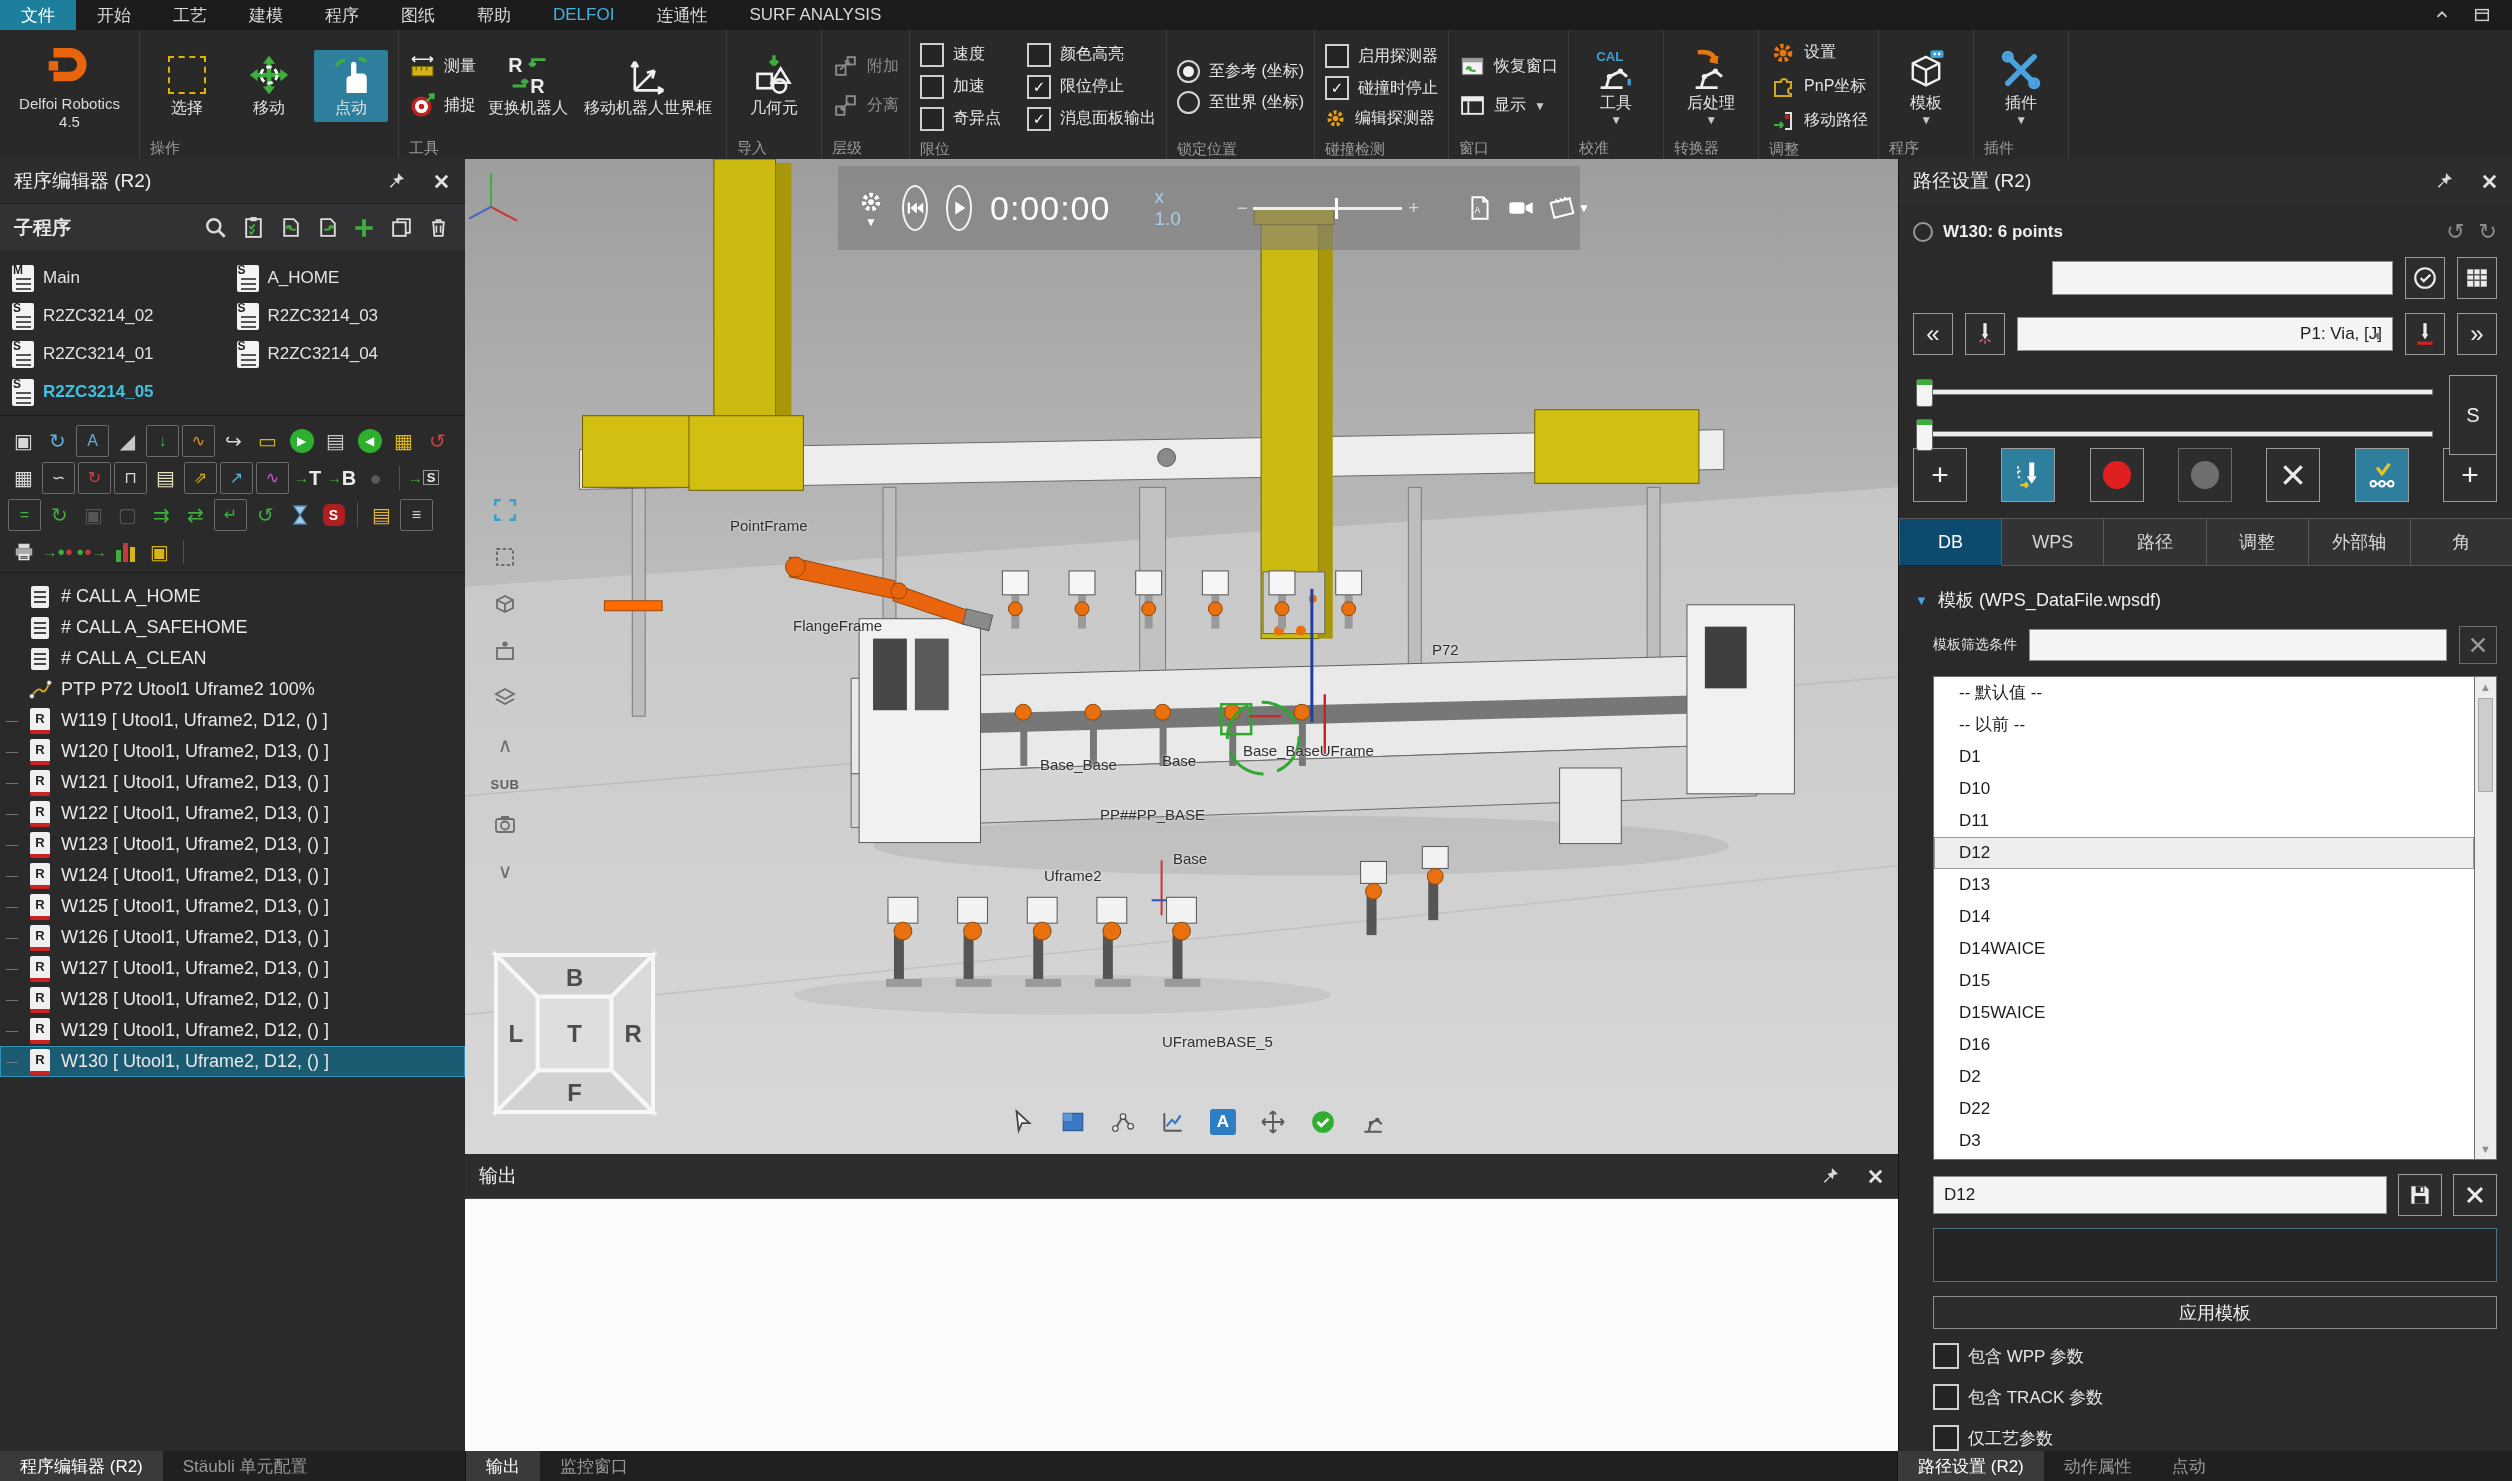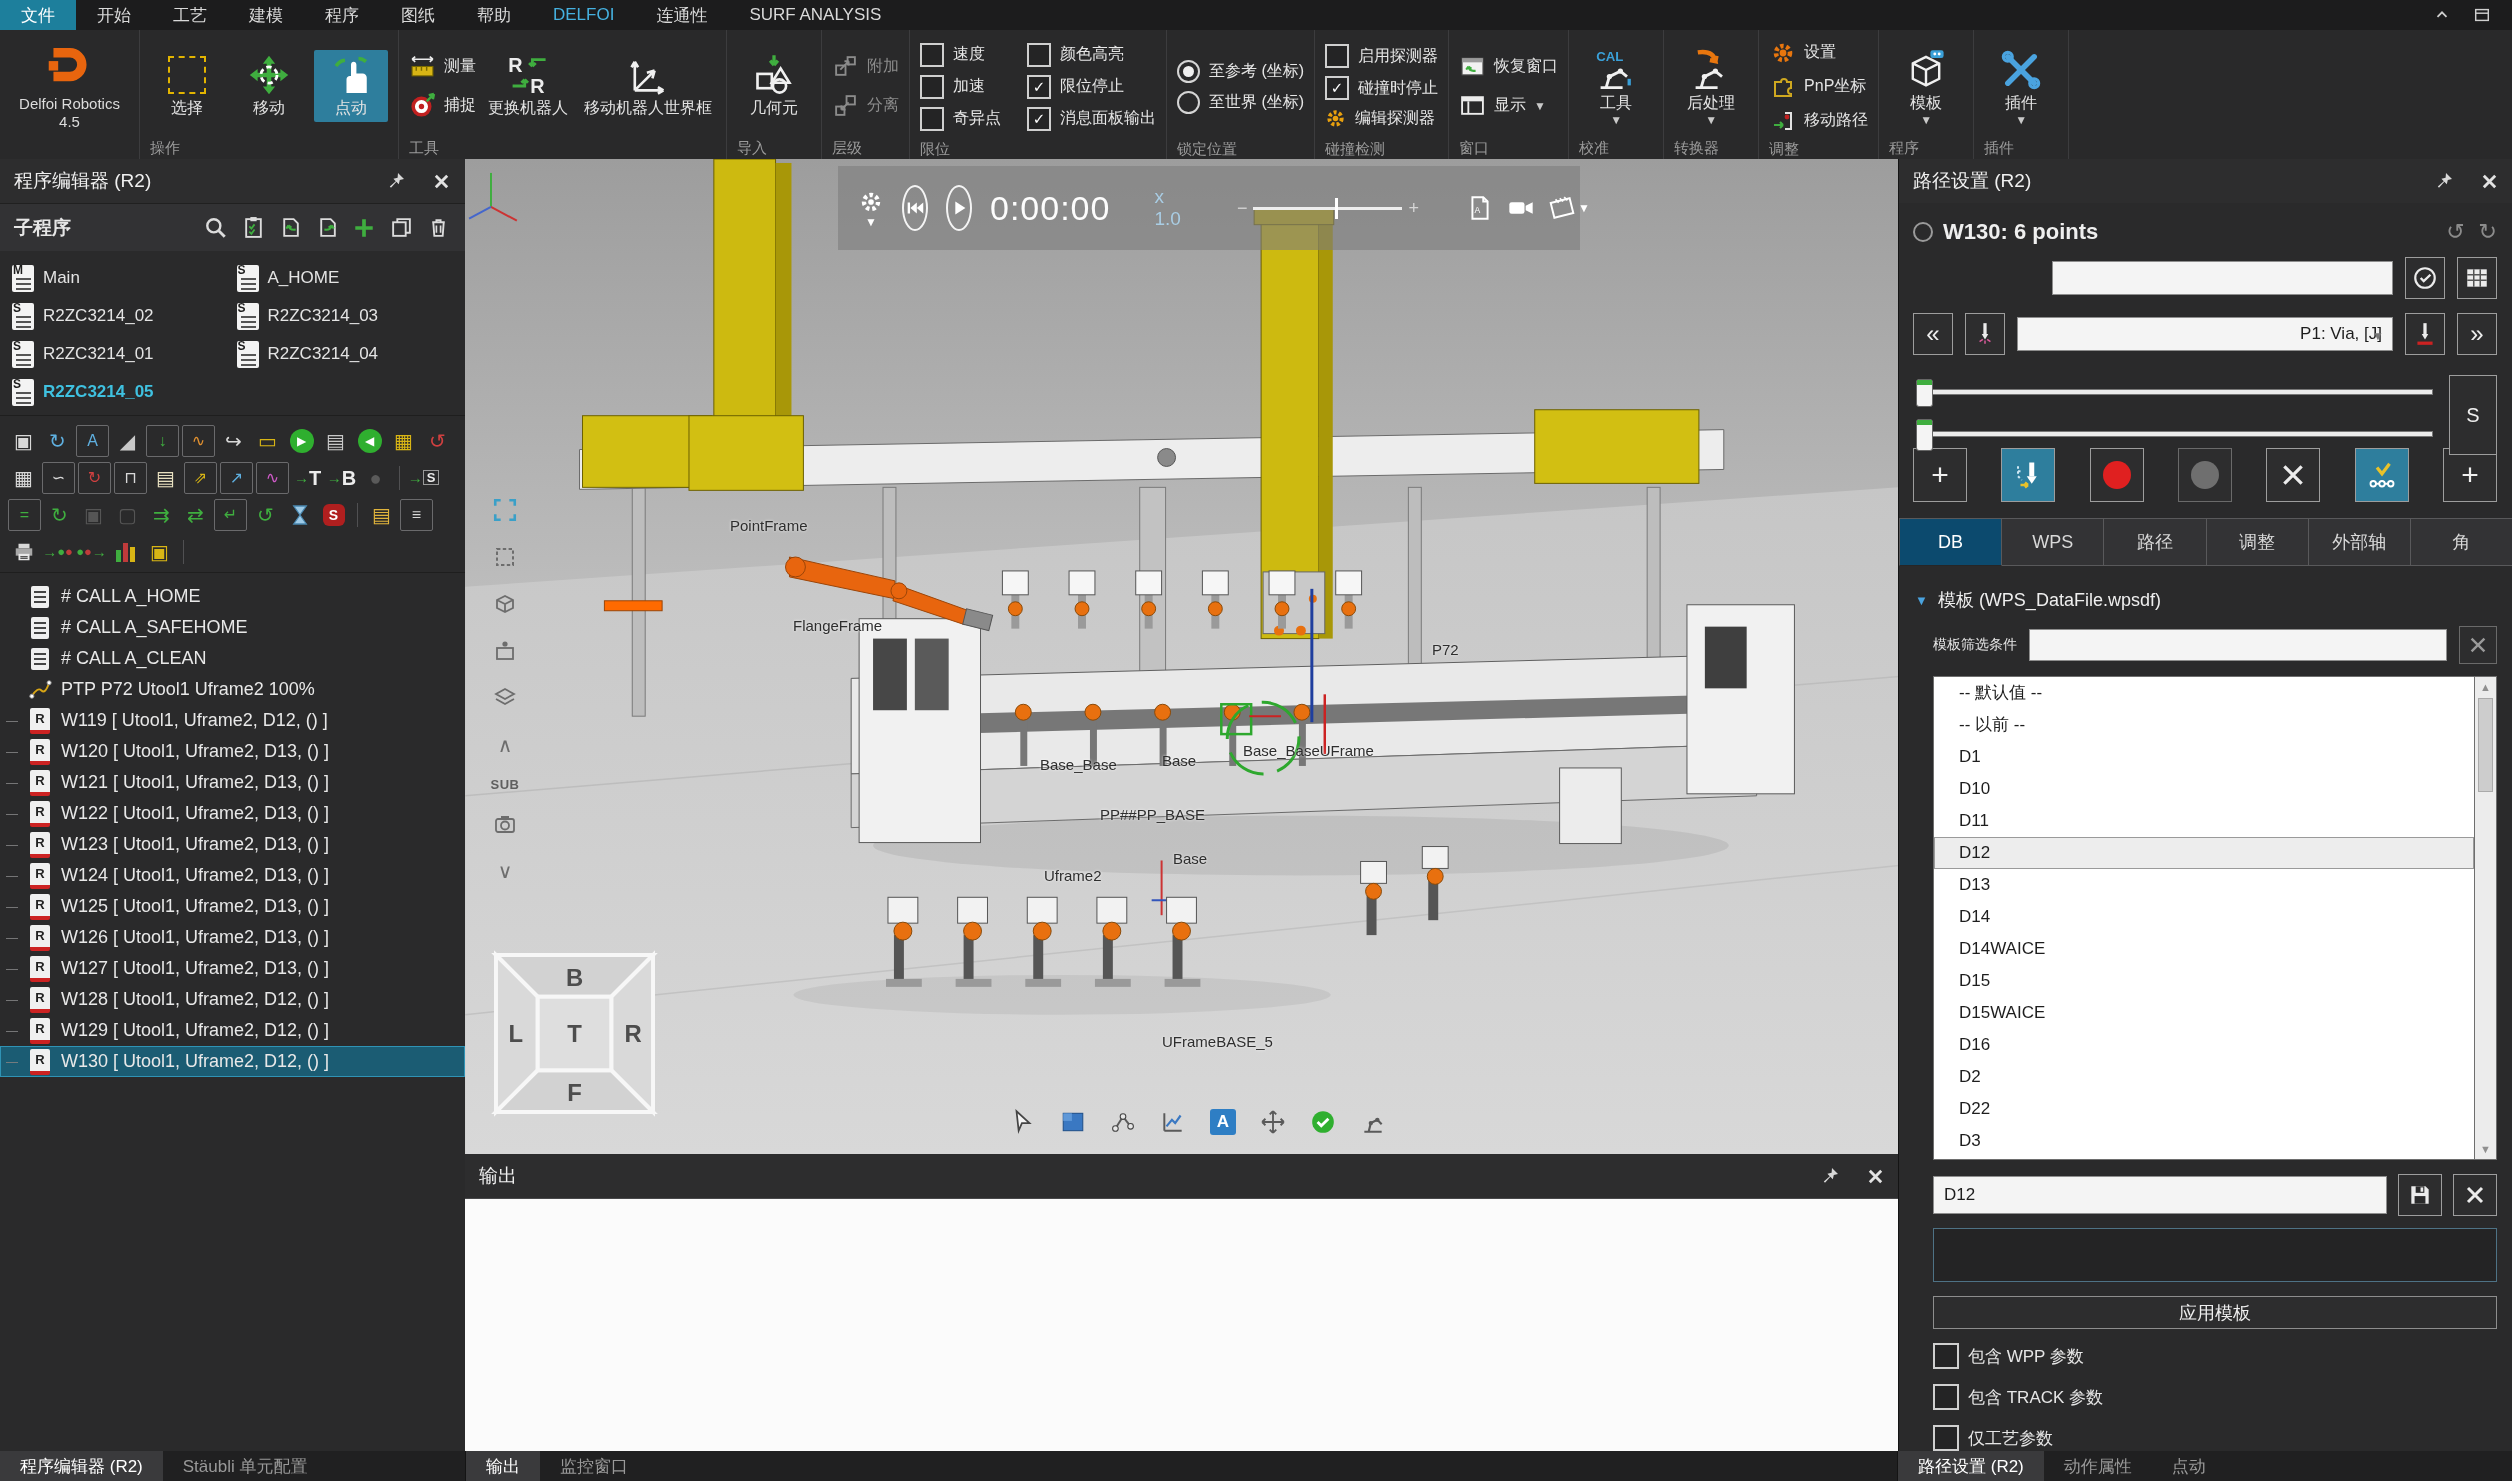--- a/index.html
+++ b/index.html
@@ -99,21 +99,21 @@
   .abadge{width:26px;height:26px;background:#2e7ec4;color:#fff;border-radius:3px;font-size:17px;font-weight:bold;
     display:flex;align-items:center;justify-content:center;}
   
   #output-panel{position:absolute;left:465px;top:1154px;width:1434px;height:297px;background:#2a2a2b;
     display:flex;flex-direction:column;border-right:1px solid #141414;}
   .op-body{flex:1;background:#fbfbfb;border-top:1px solid #48484a;}
   
   #right-panel{position:absolute;left:1898px;top:159px;width:614px;height:1292px;background:#2a2a2b;
     border-left:1px solid #141414;display:flex;flex-direction:column;font-size:17px;}
   .rp-row1{display:flex;align-items:center;gap:10px;margin:16px 16px 0 14px;}
-  .rp-row1 b{font-size:22px;color:#efefef;font-weight:bold;}
+  .rp-row1 b{font-size:17px;color:#efefef;font-weight:bold;}
   .rp-undo{margin-left:auto;display:flex;gap:14px;color:#8b8b8b;font-size:22px;}
   .wfield{background:#f4f4f4;border:1px solid #8d8d8d;color:#1d1d1d;height:32px;display:flex;align-items:center;
     padding:0 10px;font-size:17px;}
   .rbtn{border:1px solid #9d9d9d;background:#2d2d2e;display:flex;align-items:center;justify-content:center;color:#efefef;}
   .rbtn.active{background:#2e7e9d;}
   .rp-inputrow{display:flex;align-items:center;gap:12px;margin:12px 16px 0 14px;}
   .rp-navrow{display:flex;align-items:center;gap:12px;margin:14px 16px 0 14px;}
   .sq34{width:38px;height:40px;flex:none;}
   .rp-drop{flex:1;position:relative;justify-content:flex-end;}
   .rp-drop .dd{position:absolute;right:8px;top:11px;color:#777;font-size:12px;}

